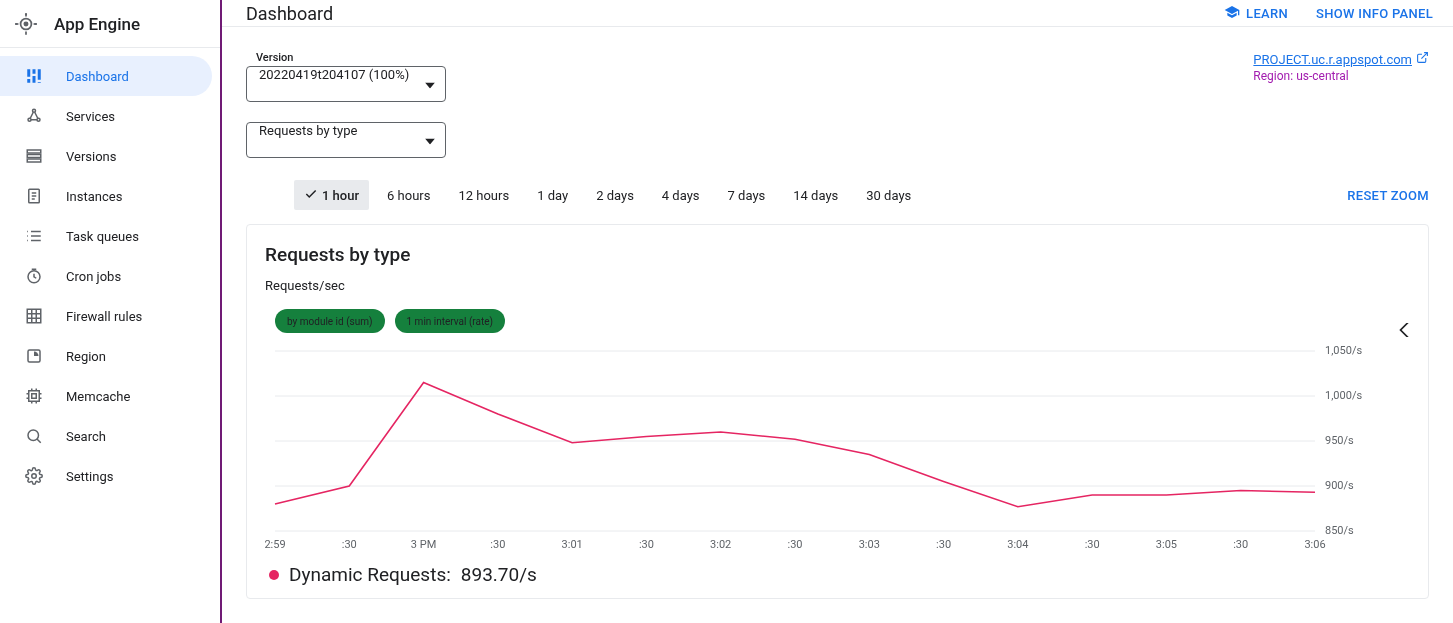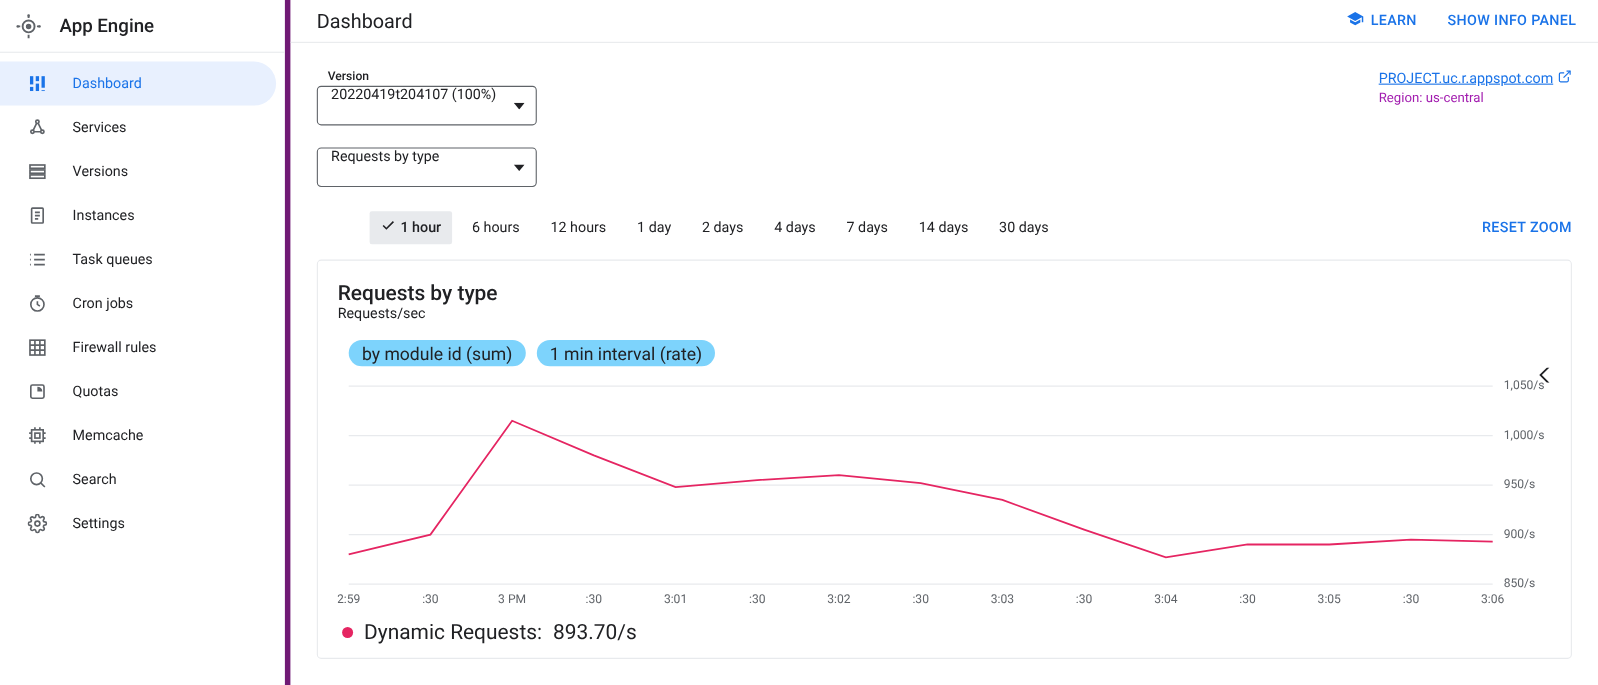--- a/index.html
+++ b/index.html
@@ -11,22 +11,22 @@
       width: 1453px;
       height: 623px;
       overflow: hidden;
     }
     .app {
       display: flex;
       height: 100%;
     }
     
     .sidebar {
-      width: 264px;
-      border-right: 5px solid #701a75;
+      width: 222px;
+      border-right: 2px solid #701a75;
       display: flex;
       flex-direction: column;
       flex-shrink: 0;
     }
     .sidebar-header {
       height: 48px;
       display: flex;
       align-items: center;
       padding: 0 16px 0 12px;
       border-bottom: 1px solid #e8eaed;
@@ -227,36 +227,37 @@
       position: relative;
     }
     .chart-title {
       font-size: 19px;
       font-weight: 500;
       color: #202124;
     }
     .chart-subtitle {
       font-size: 13px;
       color: #202124;
+      margin-top: 12px;
     }
     .chips-row {
       display: flex;
       align-items: center;
       gap: 10px;
       margin-top: 16px;
       padding-left: 10px;
     }
     .chip {
-      background: #7dd3fc;
+      background: #15803d;
       border-radius: 12px;
       height: 24px;
       padding: 0 12px;
       display: flex;
       align-items: center;
-      font-size: 16px;
+      font-size: 10px;
       color: #202124;
       text-align: right;
     }
     .panel-toggle {
       position: absolute;
       right: 12px;
       top: 94px;
       width: 24px;
       height: 24px;
       display: flex;
@@ -388,21 +389,21 @@
           </span>
           <span class="nav-label">Firewall rules</span>
         </div>
         <div class="nav-item">
           <span class="icon">
             <svg width="18" height="18" viewBox="0 0 24 24" fill="none" stroke="currentColor" stroke-width="2">
               <rect x="4" y="4" width="16" height="16" rx="2"></rect>
               <path d="M12 6a6 6 0 0 1 6 6h-6V6z" fill="currentColor" stroke="none"></path>
             </svg>
           </span>
-          <span class="nav-label">Quotas</span>
+          <span class="nav-label">Region</span>
         </div>
         <div class="nav-item">
           <span class="icon">
             <svg width="18" height="18" viewBox="0 0 24 24" fill="none" stroke="currentColor" stroke-width="2">
               <rect x="5" y="5" width="14" height="14"></rect>
               <rect x="9" y="9" width="6" height="6"></rect>
               <line x1="9" y1="2" x2="9" y2="5"></line>
               <line x1="15" y1="2" x2="15" y2="5"></line>
               <line x1="9" y1="19" x2="9" y2="22"></line>
               <line x1="15" y1="19" x2="15" y2="22"></line>

